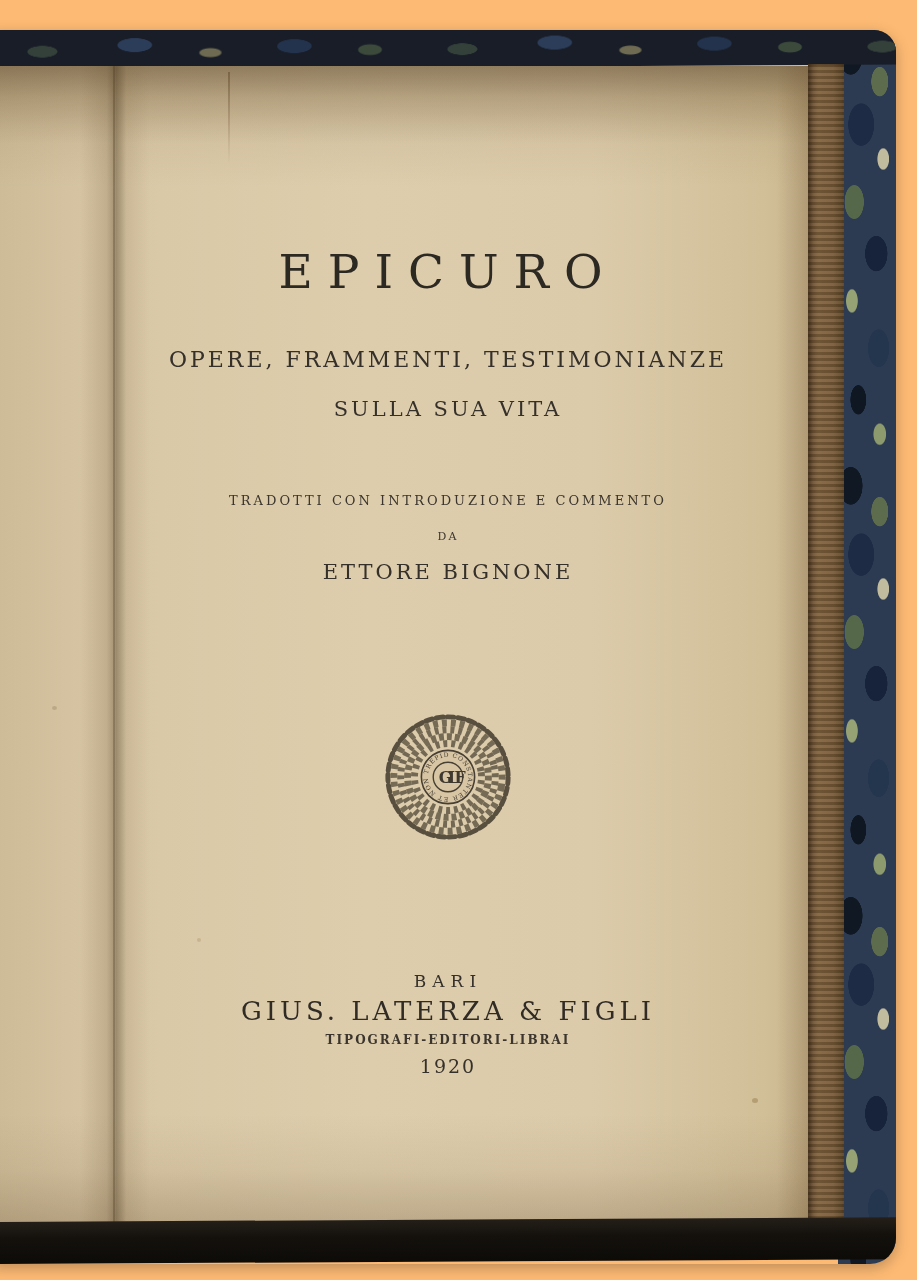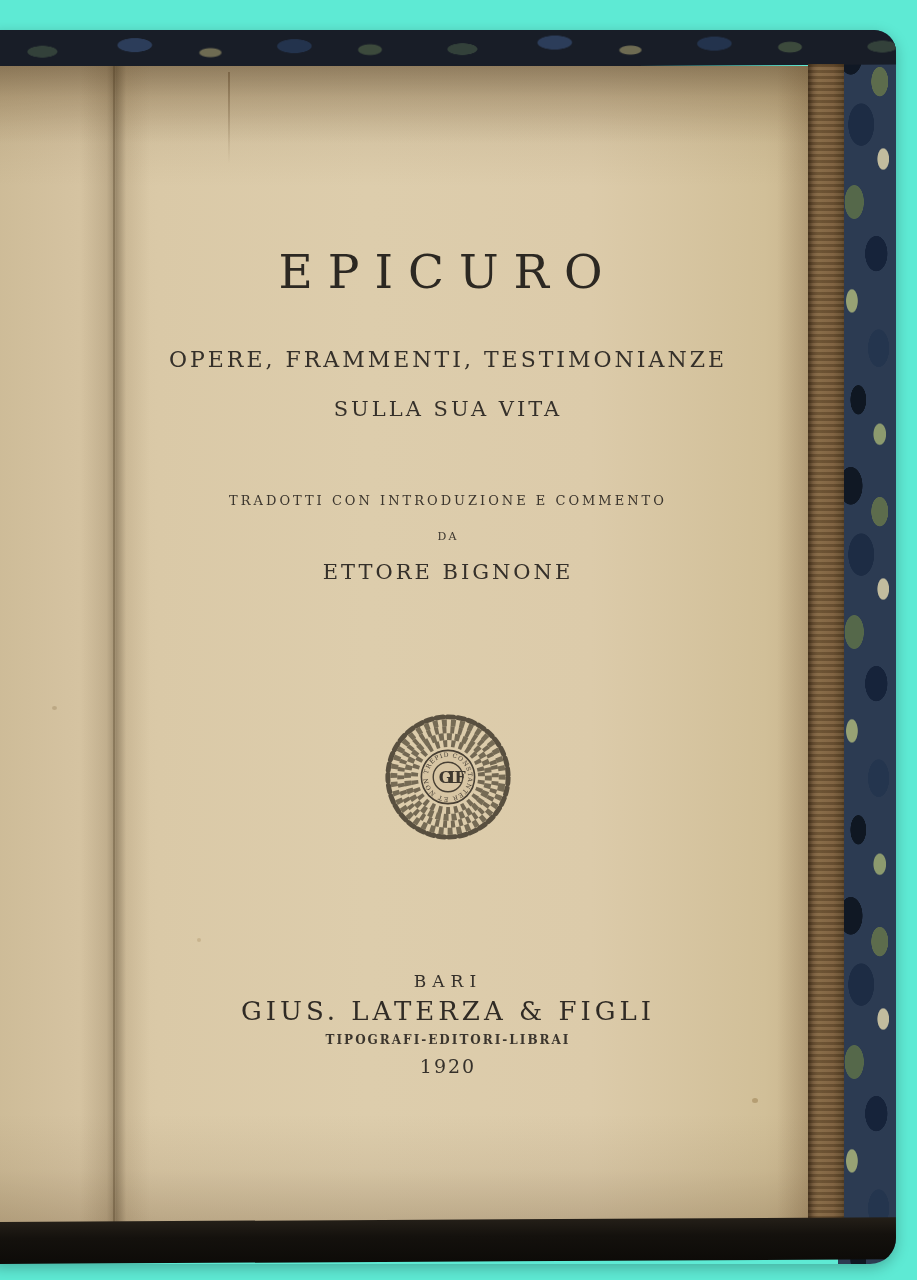--- a/index.html
+++ b/index.html
@@ -1,18 +1,18 @@
 <!DOCTYPE html>
 <html><head>
 <meta charset="utf-8">
 <style>
   html,body{margin:0;padding:0;background:#ffffff;}
   .photo{
     position:relative;width:917px;height:1280px;overflow:hidden;
-    background:#5eead4;
+    background:#fdba74;
     font-family:"DejaVu Serif","Liberation Serif",serif;
   }
 
   
   .book{position:absolute;left:-8px;top:30px;width:904px;height:1234px;
     border-radius:4px 22px 26px 4px;overflow:hidden;
     box-shadow:0 4px 14px rgba(0,0,0,.25);}
 
   
   .board-right{

